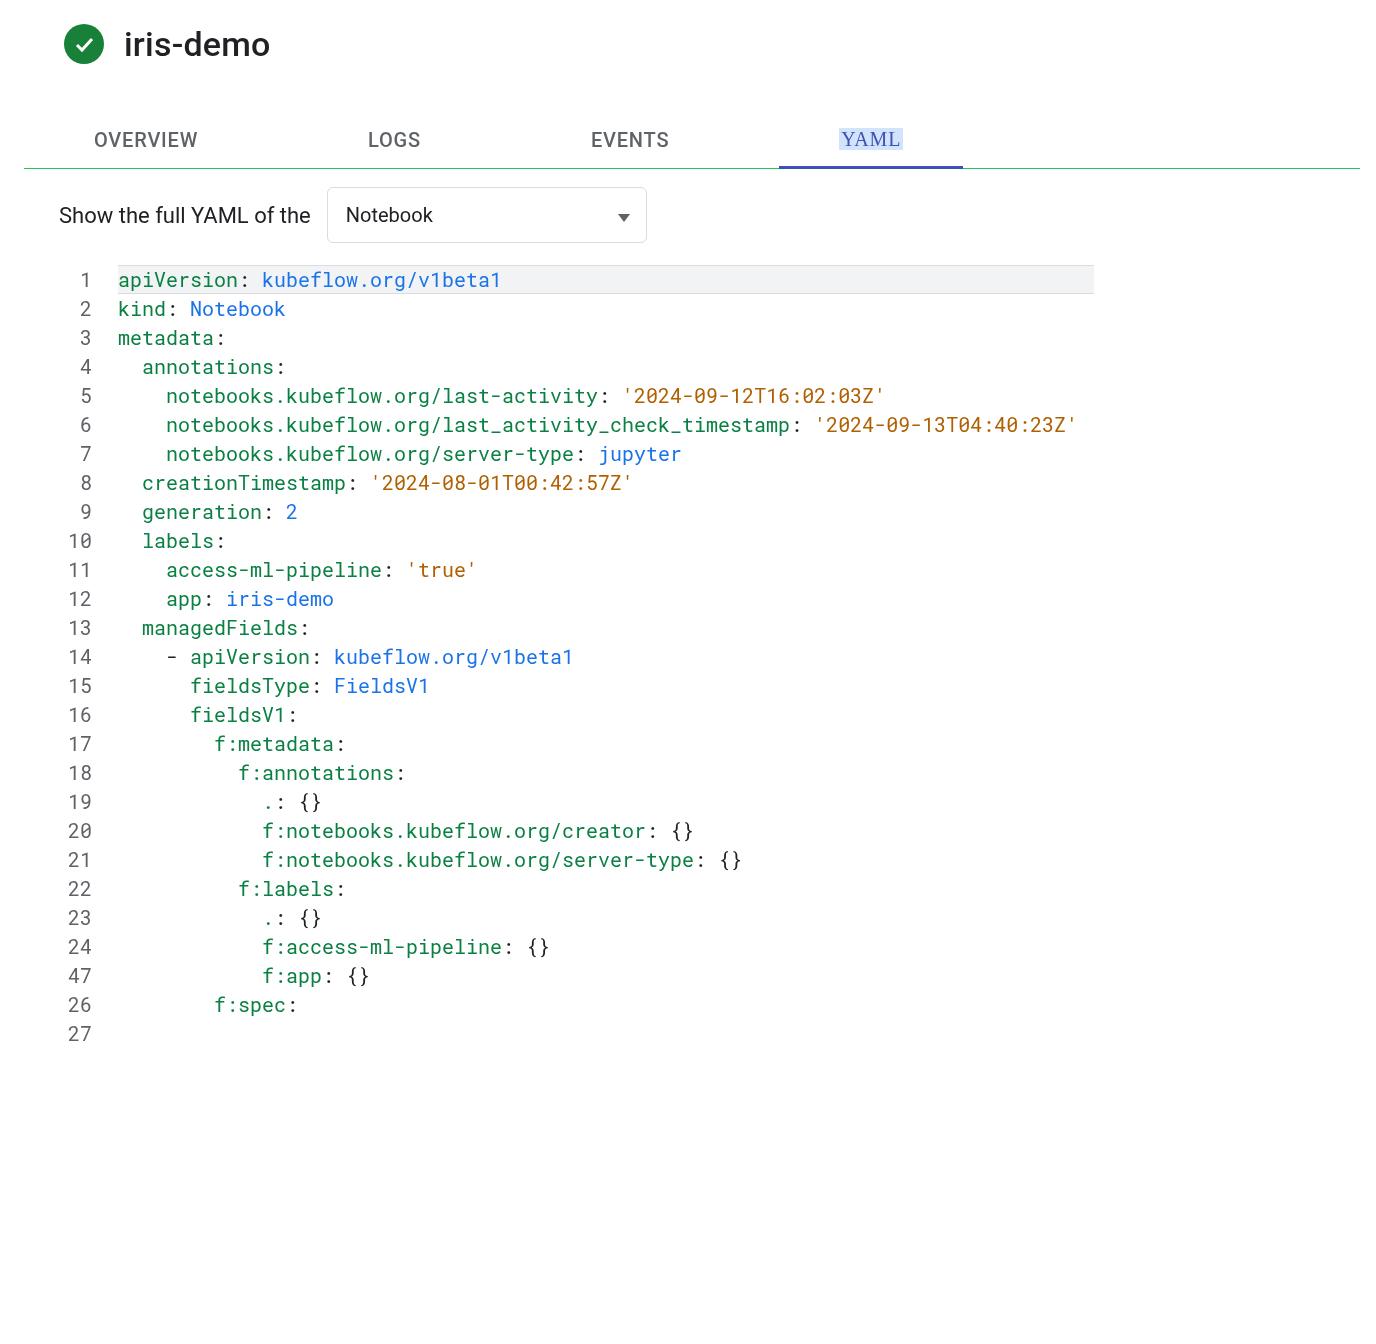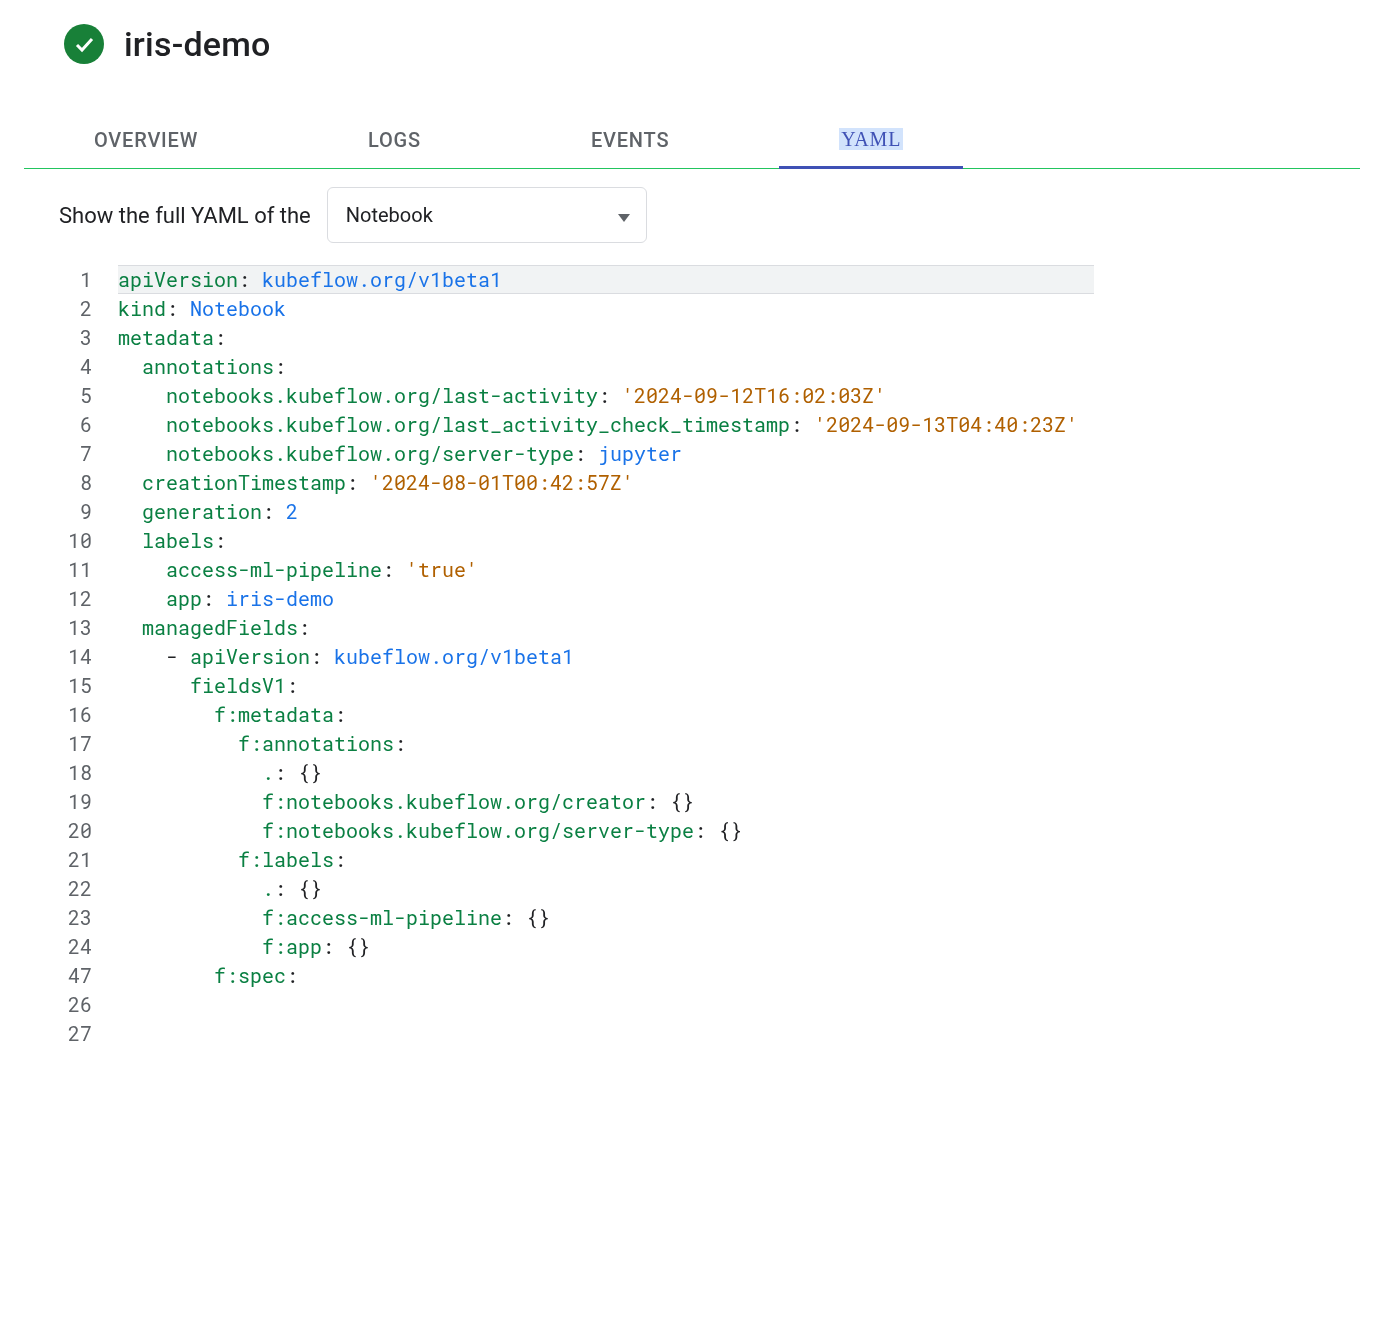--- a/index.html
+++ b/index.html
@@ -209,20 +209,21 @@
         <div class="line">    <span class="k">notebooks.kubeflow.org/last-activity</span><span class="punc">: </span><span class="s">'2024-09-12T16:02:03Z'</span></div>
         <div class="line">    <span class="k">notebooks.kubeflow.org/last_activity_check_timestamp</span><span class="punc">: </span><span class="s">'2024-09-13T04:40:23Z'</span></div>
         <div class="line">    <span class="k">notebooks.kubeflow.org/server-type</span><span class="punc">: </span><span class="v">jupyter</span></div>
         <div class="line">  <span class="k">creationTimestamp</span><span class="punc">: </span><span class="s">'2024-08-01T00:42:57Z'</span></div>
         <div class="line">  <span class="k">generation</span><span class="punc">: </span><span class="v">2</span></div>
         <div class="line">  <span class="k">labels</span><span class="punc">:</span></div>
         <div class="line">    <span class="k">access-ml-pipeline</span><span class="punc">: </span><span class="s">'true'</span></div>
         <div class="line">    <span class="k">app</span><span class="punc">: </span><span class="v">iris-demo</span></div>
         <div class="line">  <span class="k">managedFields</span><span class="punc">:</span></div>
         <div class="line">    <span class="punc">- </span><span class="k">apiVersion</span><span class="punc">: </span><span class="v">kubeflow.org/v1beta1</span></div>
+        <div class="line">      <span class="k">fieldsType</span><span class="punc">: </span><span class="v">FieldsV1</span></div>
         <div class="line">      <span class="k">fieldsV1</span><span class="punc">:</span></div>
         <div class="line">        <span class="k">f:metadata</span><span class="punc">:</span></div>
         <div class="line">          <span class="k">f:annotations</span><span class="punc">:</span></div>
         <div class="line">            <span class="k">.</span><span class="punc">: </span><span class="punc">{}</span></div>
         <div class="line">            <span class="k">f:notebooks.kubeflow.org/creator</span><span class="punc">: </span><span class="punc">{}</span></div>
         <div class="line">            <span class="k">f:notebooks.kubeflow.org/server-type</span><span class="punc">: </span><span class="punc">{}</span></div>
         <div class="line">          <span class="k">f:labels</span><span class="punc">:</span></div>
         <div class="line">            <span class="k">.</span><span class="punc">: </span><span class="punc">{}</span></div>
         <div class="line">            <span class="k">f:access-ml-pipeline</span><span class="punc">: </span><span class="punc">{}</span></div>
         <div class="line">            <span class="k">f:app</span><span class="punc">: </span><span class="punc">{}</span></div>

